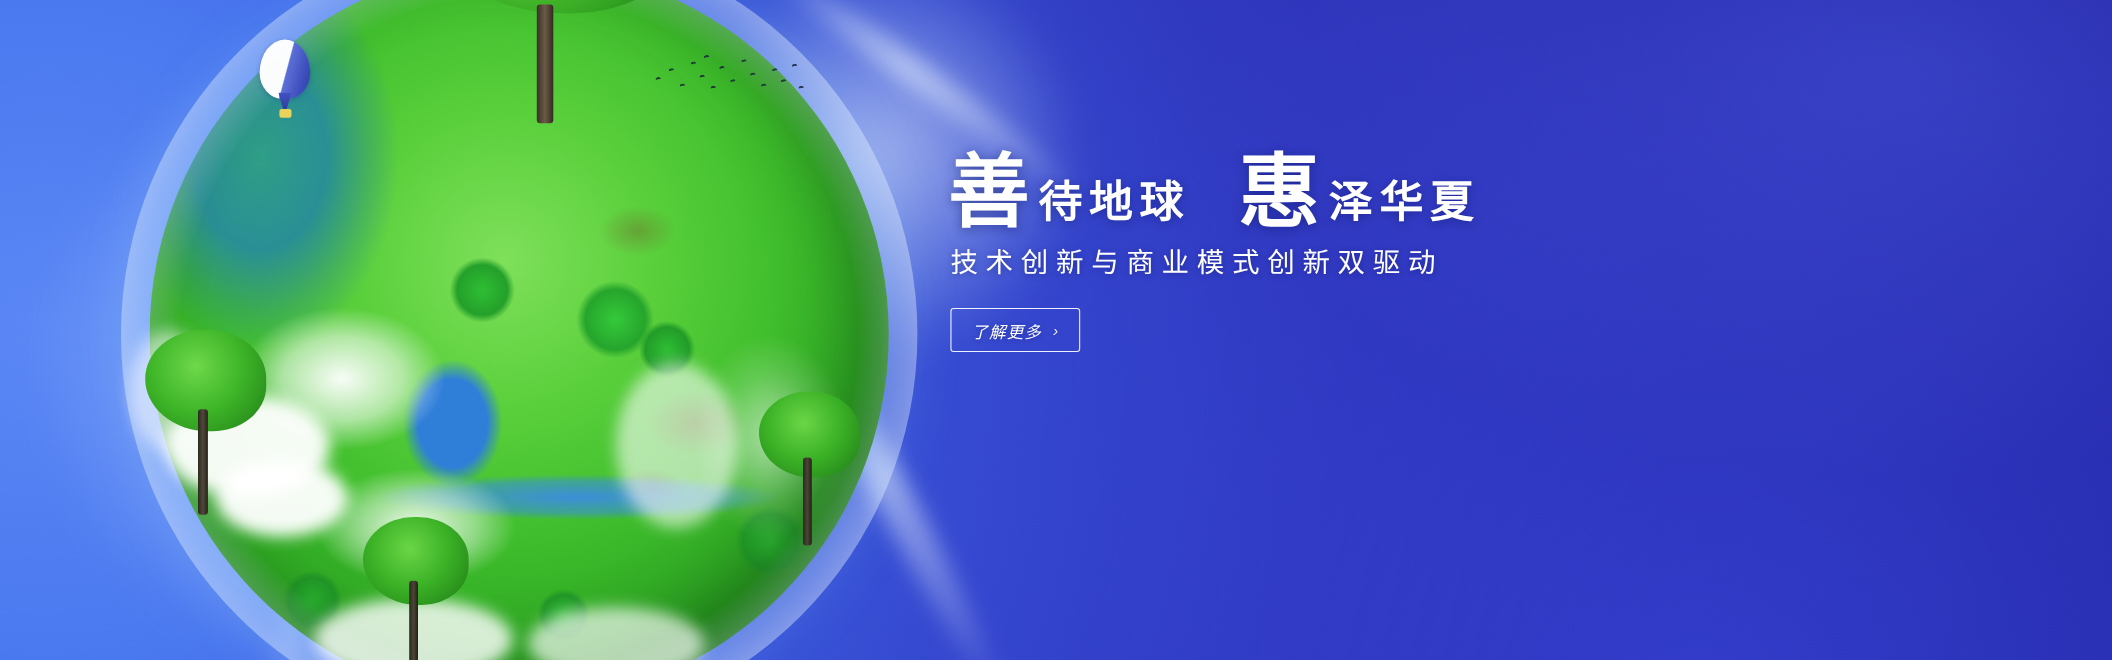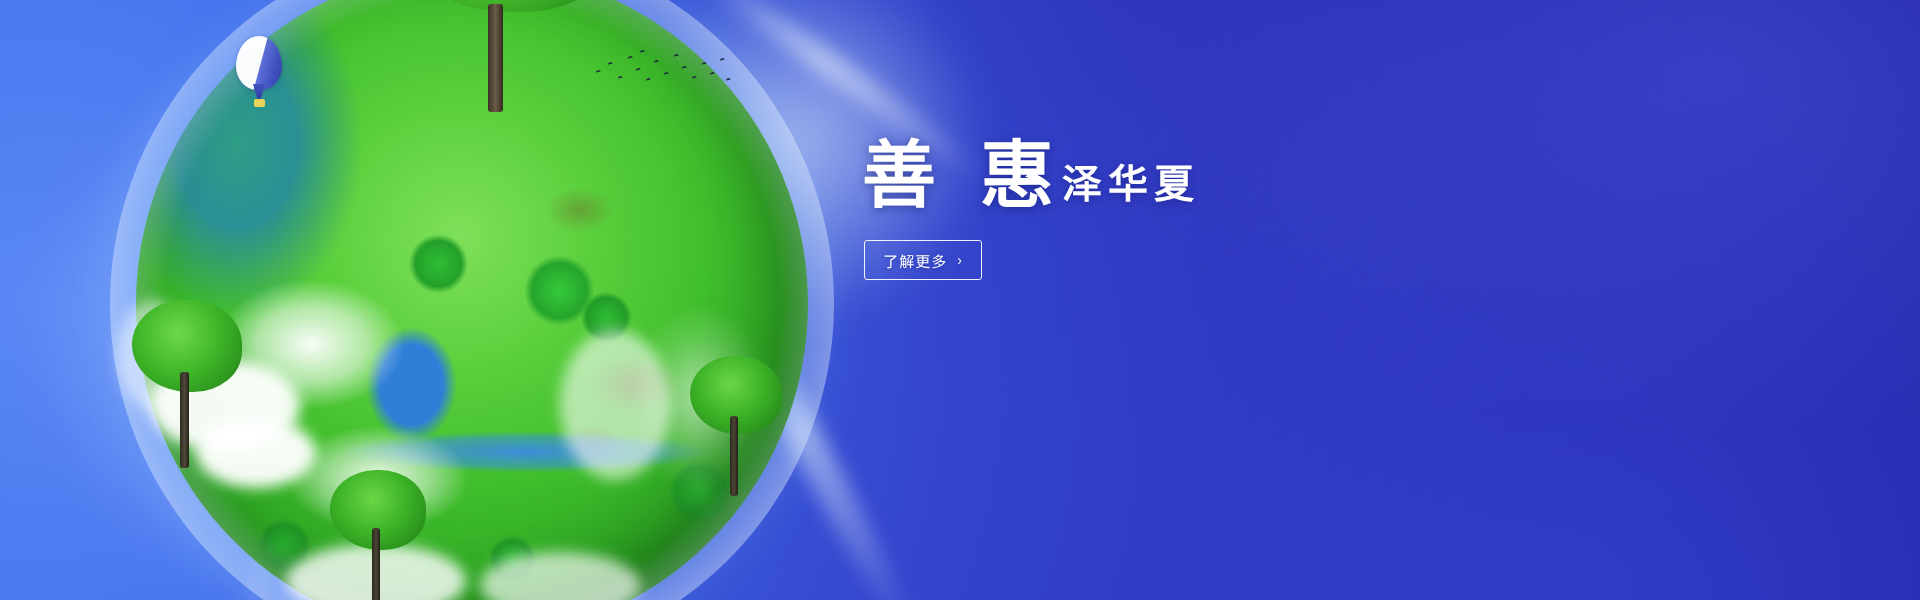--- a/index.html
+++ b/index.html
@@ -219,20 +219,21 @@
     margin-top:24px;margin-left:2px;
     width:116px;height:38px;
     border:1px solid rgba(255,255,255,.92);
     border-radius:3px;
     background:transparent;
     color:#fff;
     font-size:15px;letter-spacing:1px;
     font-family:"Liberation Sans","DejaVu Sans",sans-serif;
     cursor:pointer;
     text-shadow:0 1px 4px rgba(10,20,90,.35);
+    font-style:italic;
   }
   .cta .chev{font-size:14px;line-height:1;opacity:.95;}
 </style>
 </head>
 <body>
 
 <div class="banner">
 
   <div class="sheen"></div>
 
@@ -298,25 +299,27 @@
     <span style="left:118px;top:24px"></span>
       <span style="left:128px;top:10px"></span>
     <span style="left:134px;top:30px"></span>
       <span style="left:48px;top:2px"></span>
   </div>
 
   <div class="copy">
 
     <div class="headline">
       <span class="h-big">善</span>
+      <span class="h-small">待地球</span>
       <span class="h-gap"></span>
       <span class="h-big">惠</span>
       <span class="h-small">泽华夏</span>
     </div>
 
+    <div class="subtitle">技术创新与商业模式创新双驱动</div>
 
 
     <div class="cta">
       <span>了解更多</span>
       <span class="chev">›</span>
     </div>
 
   </div>
 </div>
 

